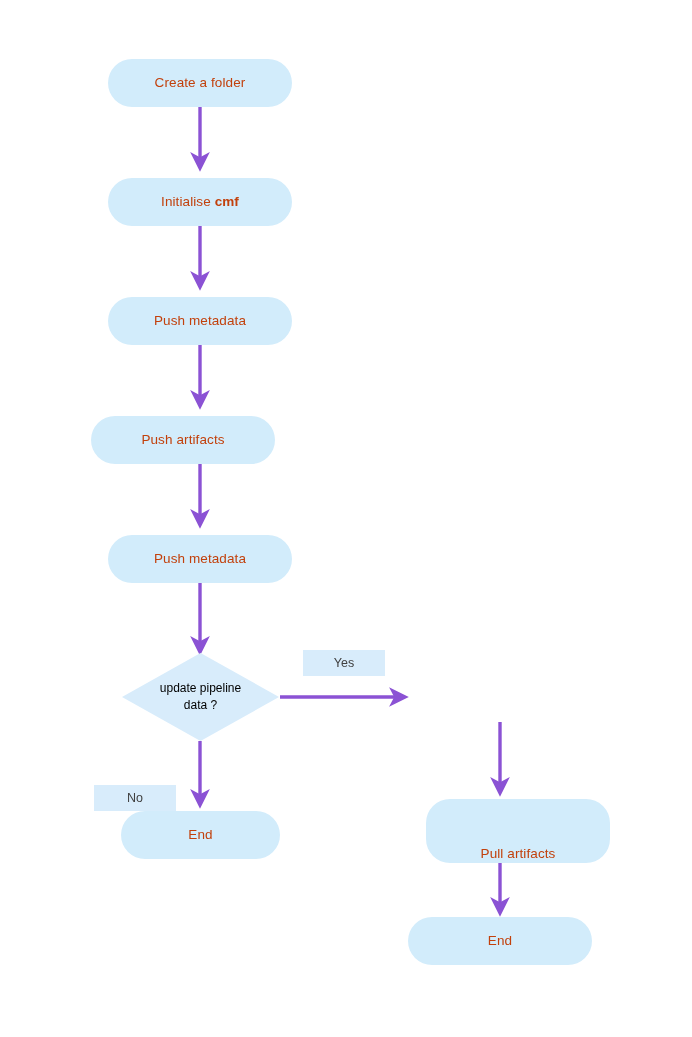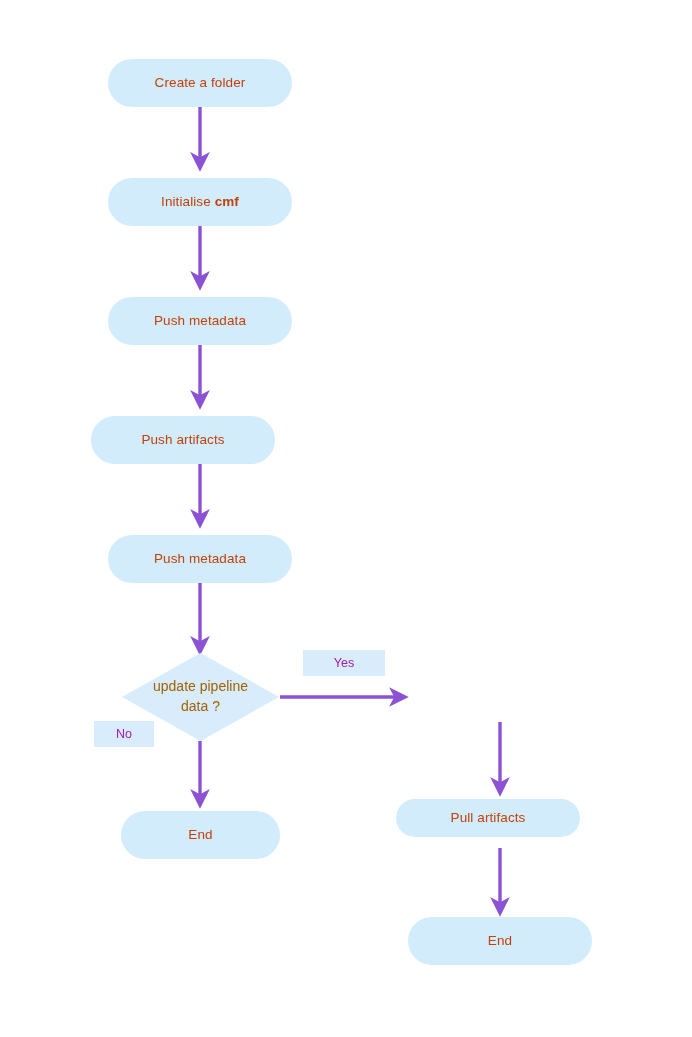--- a/index.html
+++ b/index.html
@@ -46,36 +46,36 @@
   .node-text b {
     font-weight: 700;
   }
   .decision {
     position: absolute;
     box-sizing: border-box;
     background: #d8ecfb;
     display: flex;
     align-items: center;
     justify-content: center;
-    color: #a16207;
-    font-size: 14px;
+    color: #000000;
+    font-size: 12px;
     line-height: 1.4;
     text-align: center;
     clip-path: polygon(50% 0%, 100% 50%, 50% 100%, 0% 50%);
     -webkit-font-smoothing: antialiased;
   }
   .decision .node-text {
     padding: 0 18px;
     max-width: 120px;
   }
   .edge-label {
     position: absolute;
     box-sizing: border-box;
     background: #d8ecfb;
-    color: #a21caf;
+    color: #404040;
     font-size: 12.5px;
     display: flex;
     align-items: center;
     justify-content: center;
     letter-spacing: 0.1px;
     -webkit-font-smoothing: antialiased;
   }
 </style>
 </head>
 <body>
@@ -129,30 +129,30 @@
   </div>
 
   <div class="decision" style="left:122px; top:653px; width:157px; height:88px;">
     <span class="node-text"><span>update pipeline</span><br><span>data ?</span></span>
   </div>
 
   <div class="edge-label" style="left:303px; top:650px; width:82px; height:26px;">
     <span>Yes</span>
   </div>
 
-  <div class="edge-label" style="left:94px; top:721px; width:60px; height:26px;">
+  <div class="edge-label" style="left:94px; top:785px; width:82px; height:26px;">
     <span>No</span>
   </div>
 
   <div class="node" style="left:121px; top:811px; width:159px; height:48px;">
     <span class="node-text">End</span>
   </div>
 
 
-  <div class="node" style="left:396px; top:799px; width:184px; height:38px;">
+  <div class="node" style="left:426px; top:799px; width:184px; height:64px;align-items:flex-end;">
     <span class="node-text">Pull artifacts</span>
   </div>
 
   <div class="node" style="left:408px; top:917px; width:184px; height:48px;">
     <span class="node-text">End</span>
   </div>
 
 </div>
 
 </body></html>

